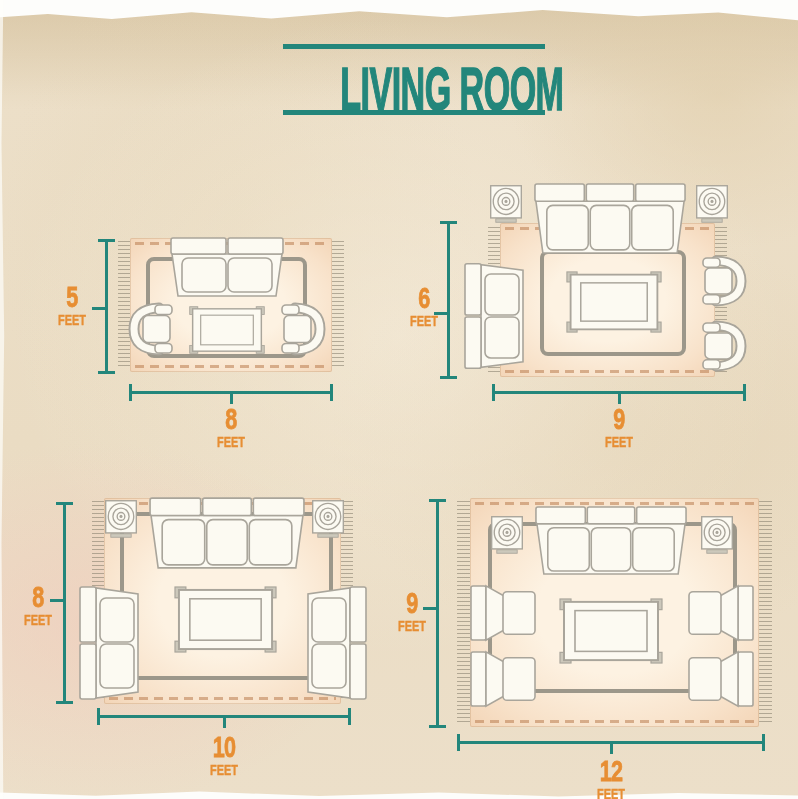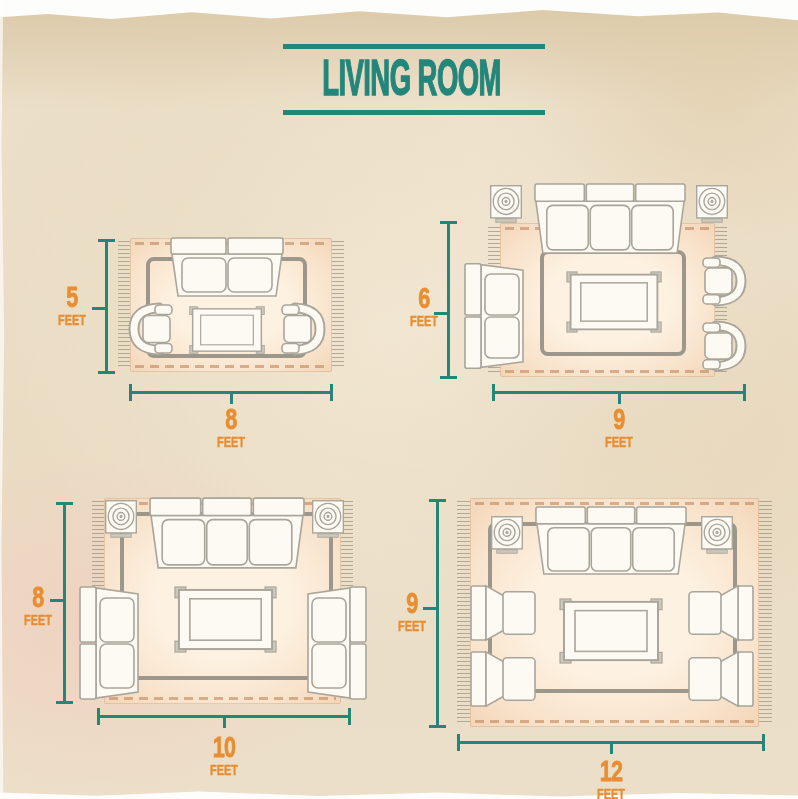--- a/index.html
+++ b/index.html
@@ -110,21 +110,21 @@
     </g>
   </defs>
 </svg>
 
 <div class="canvas">
   <div class="torn-top"></div>
   <div class="torn-bottom"></div>
   <div class="torn-left"></div>
 
   <div class="rule" style="left:283px;top:44px;width:262px;height:5px;"></div>
-  <h1 class="title" style="left:249px;top:46px;width:300px;font-size:50px;line-height:64px;text-align:center;"><span class="condense">LIVING ROOM</span></h1>
+  <h1 class="title" style="left:249px;top:57px;width:300px;font-size:62px;line-height:64px;text-align:center;"><span class="condense">LIVING ROOM</span></h1>
   <div class="rule" style="left:283px;top:110px;width:262px;height:5px;"></div>
 
   <div class="diagram">
     <div class="fringe" style="left:118px;top:241px;width:12px;height:128px;"></div>
     <div class="rug-body" style="left:130px;top:238px;width:202px;height:134px;">
       <div class="rug-band band-t"></div>
       <div class="rug-band band-b"></div>
     </div>
     <div class="fringe" style="left:332px;top:241px;width:12px;height:128px;"></div>
     <div class="inner-border" style="left:146px;top:257px;width:161px;height:101px;"></div>

